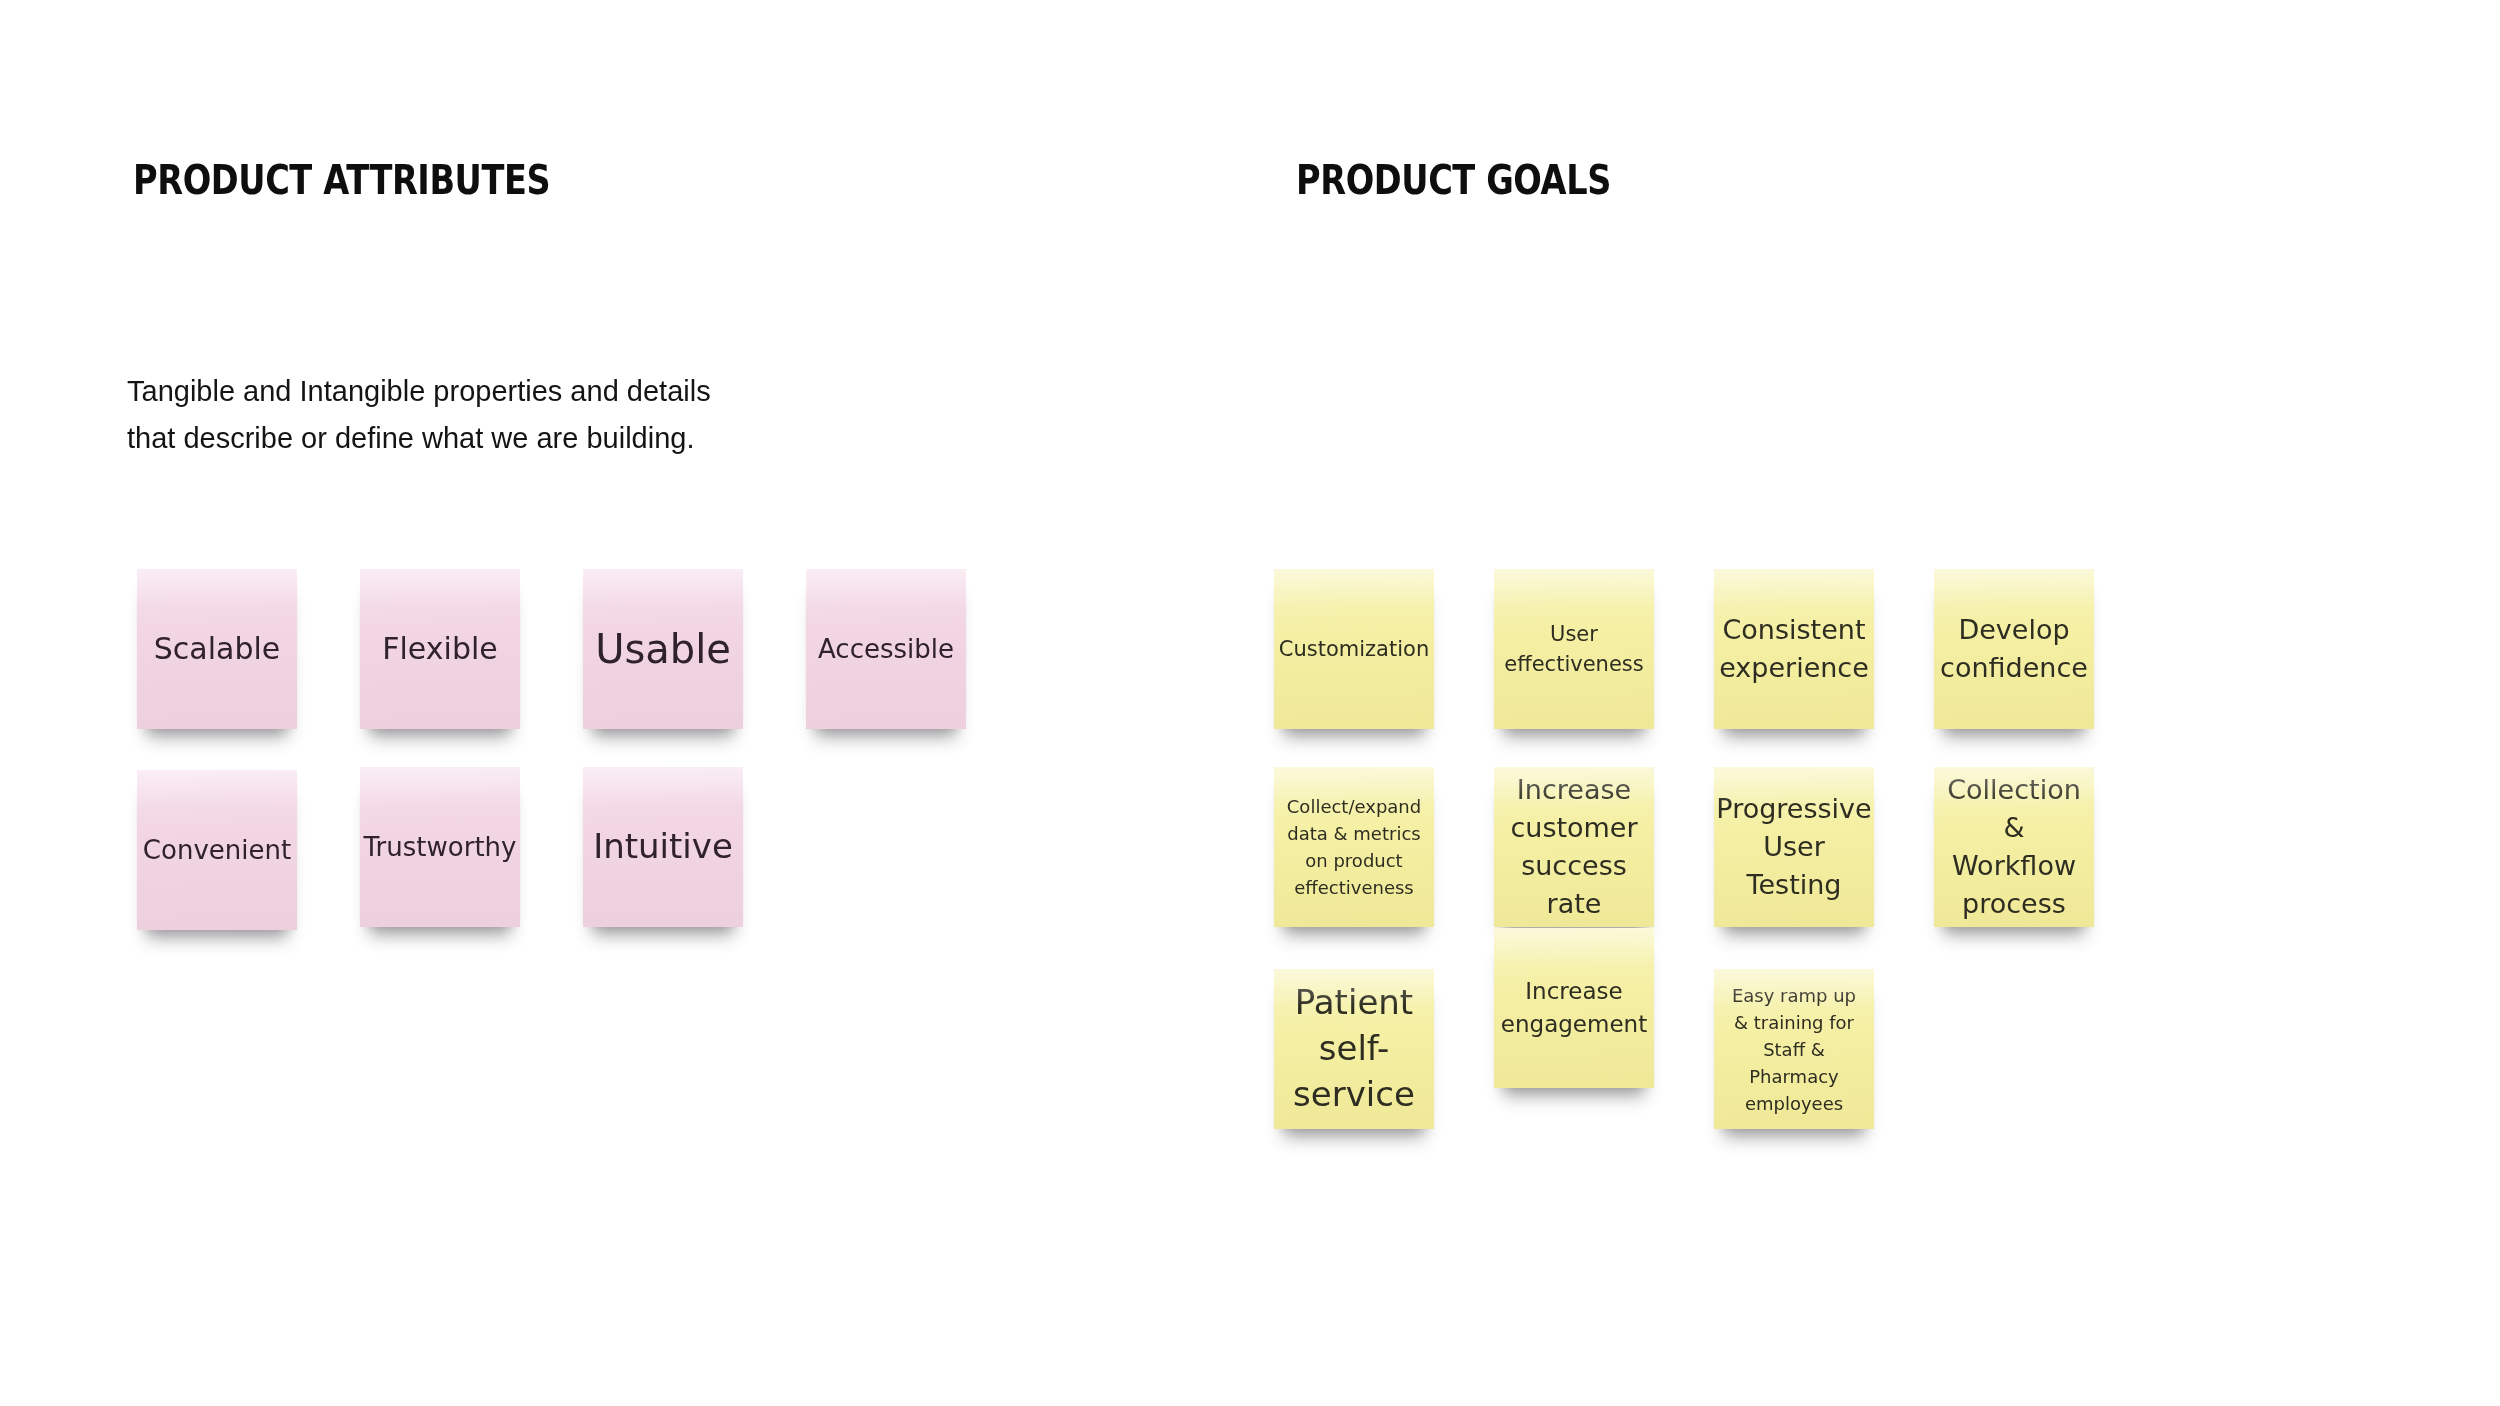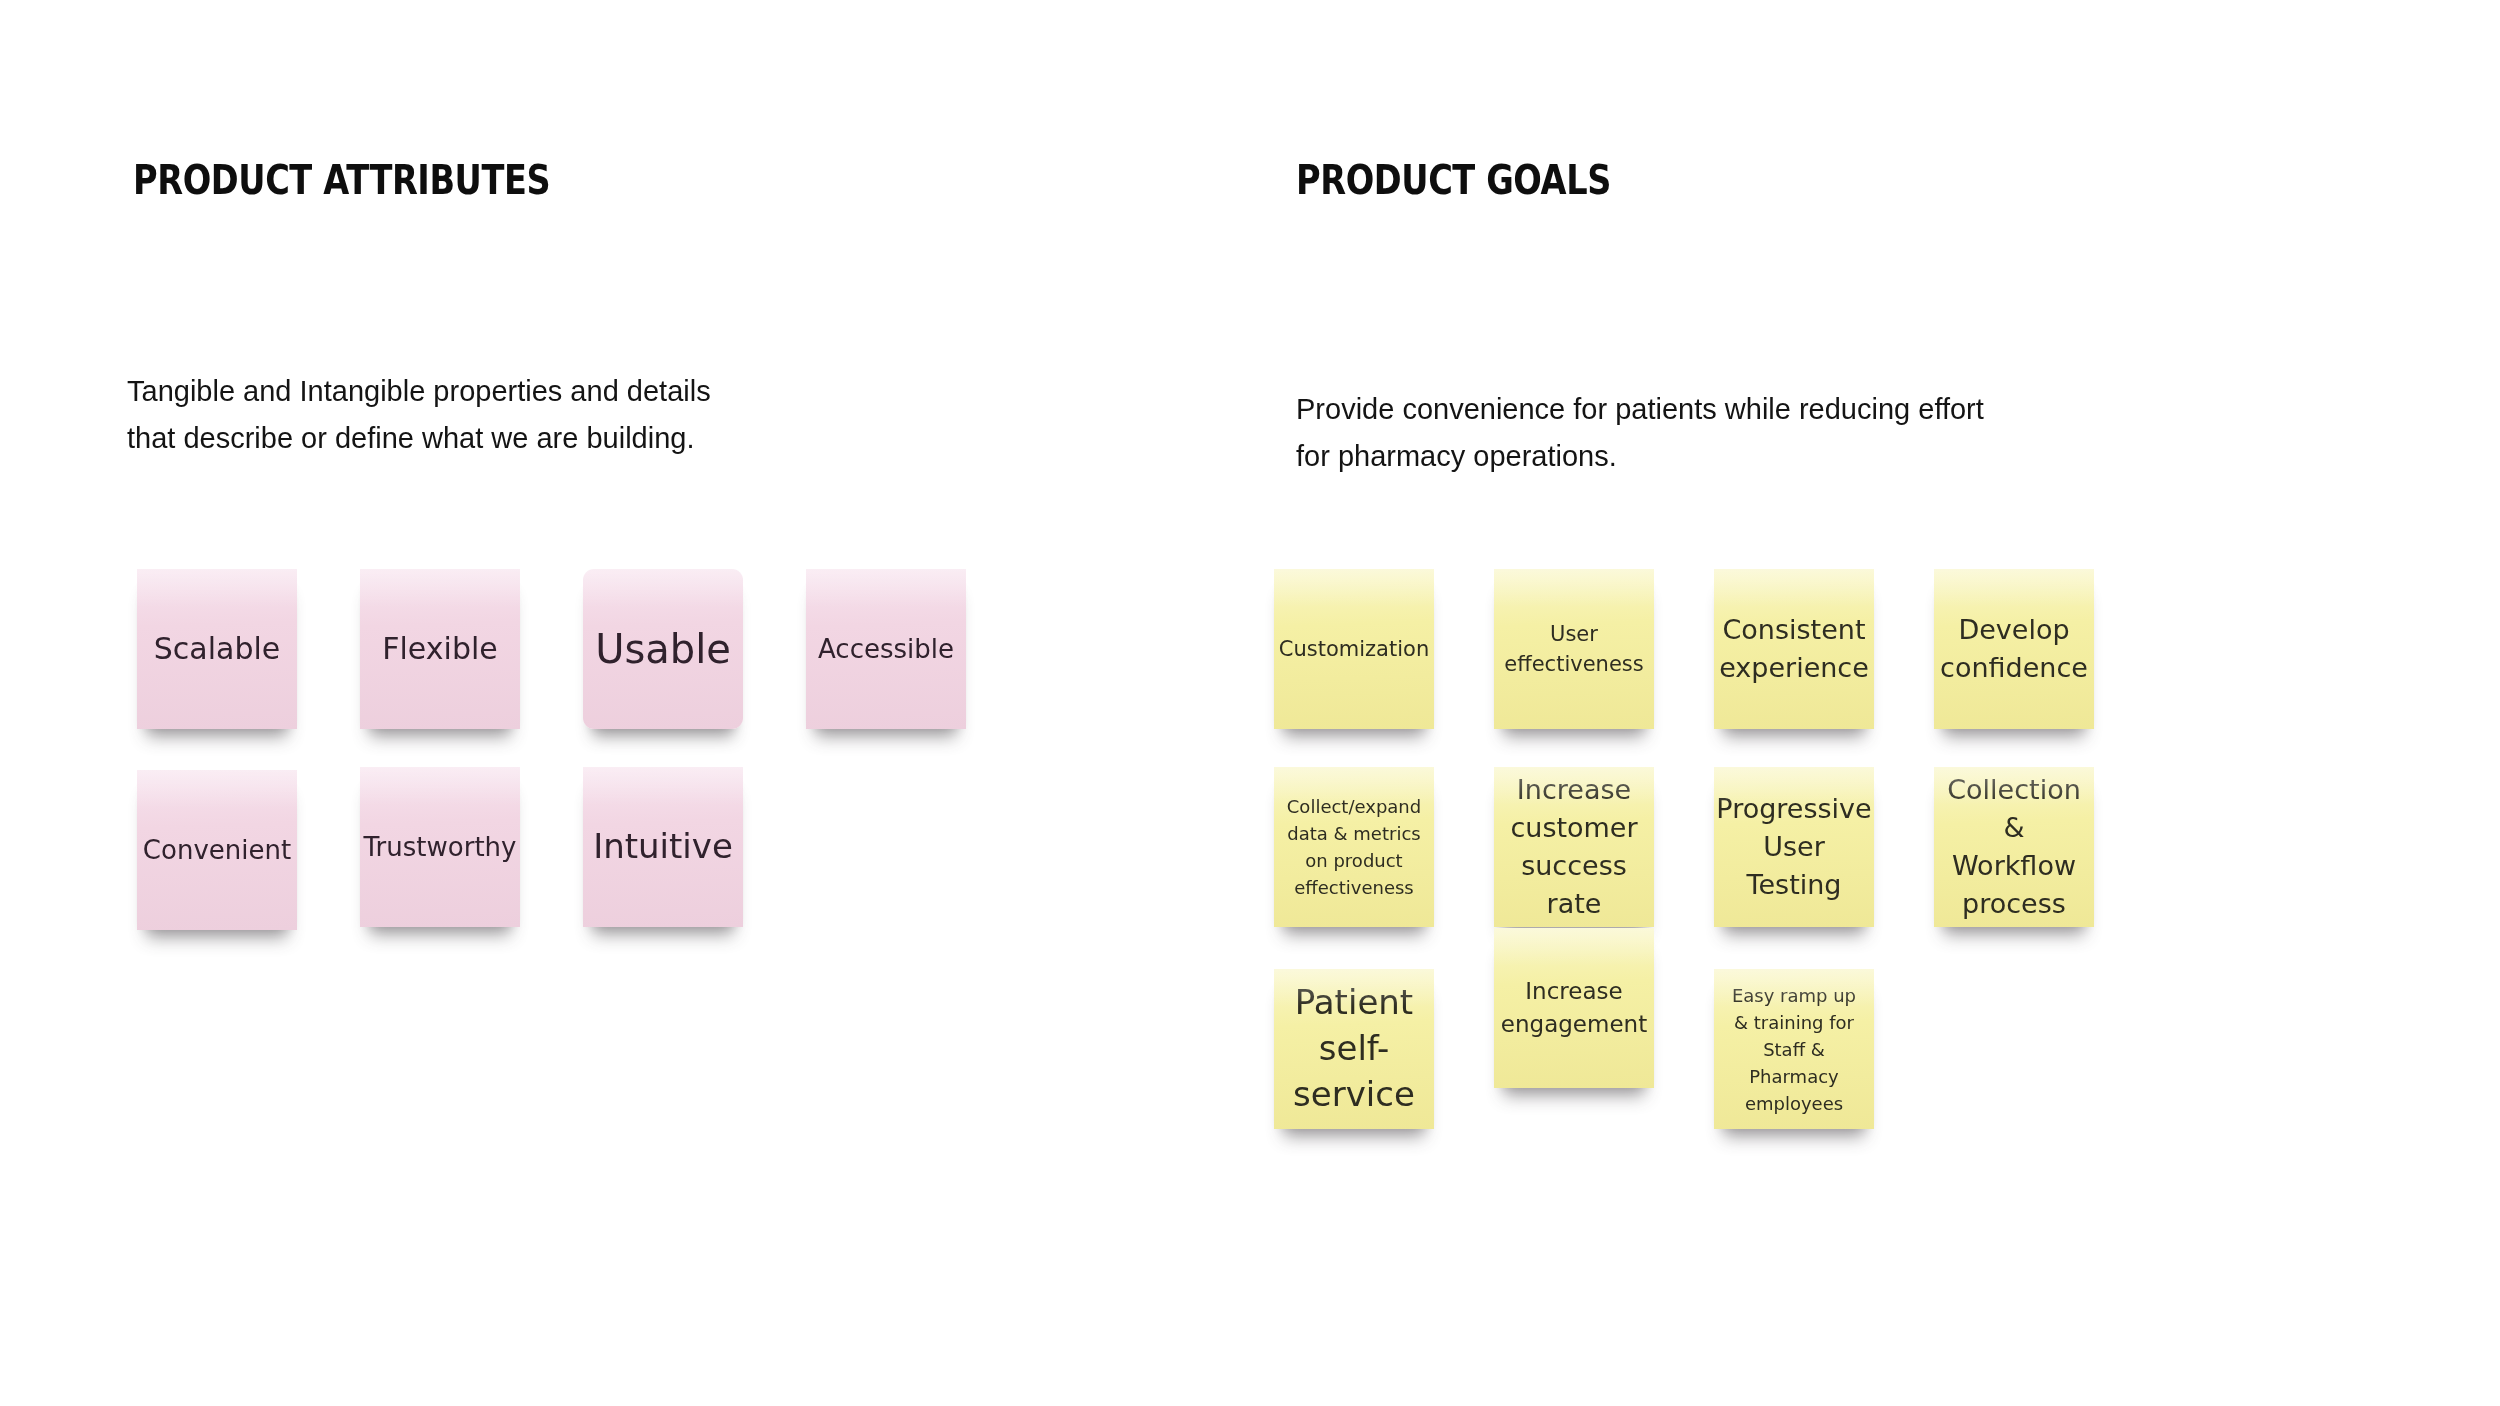--- a/index.html
+++ b/index.html
@@ -80,40 +80,38 @@
 
   <p class="section-desc" style="left:127px; top:339px;">Tangible and Intangible properties and details
 that describe or define what we are building.</p>
 
   <div class="note pink" style="left:121px; top:569px;">
     <span class="note-text fs-30">Scalable</span>
   </div>
   <div class="note pink" style="left:344px; top:569px;">
     <span class="note-text fs-30">Flexible</span>
   </div>
-  <div class="note pink" style="left:567px; top:569px;border-radius:11px;">
+  <div class="note pink" style="left:567px; top:569px;">
     <span class="note-text fs-40">Usable</span>
   </div>
   <div class="note pink" style="left:790px; top:569px;justify-content:center;">
     <span class="note-text fs-26">Accessible</span>
   </div>
   <div class="note pink" style="left:121px; top:770px;">
     <span class="note-text fs-26">Convenient</span>
   </div>
   <div class="note pink" style="left:344px; top:767px;">
     <span class="note-text fs-26">Trustworthy</span>
   </div>
   <div class="note pink" style="left:567px; top:767px;">
     <span class="note-text fs-34">Intuitive</span>
   </div>
 
   <h1 class="section-title" style="left:1296px; top:133px;">PRODUCT GOALS</h1>
 
-  <p class="section-desc" style="left:1296px; top:357px;">Provide convenience for patients while reducing effort
-for pharmacy operations.</p>
 
   <div class="note yellow" style="left:1274px; top:569px;">
     <span class="note-text fs-21">Customization</span>
   </div>
   <div class="note yellow" style="left:1494px; top:569px;">
     <span class="note-text fs-21">User
 effectiveness</span>
   </div>
   <div class="note yellow" style="left:1714px; top:569px;">
     <span class="note-text fs-27">Consistent

